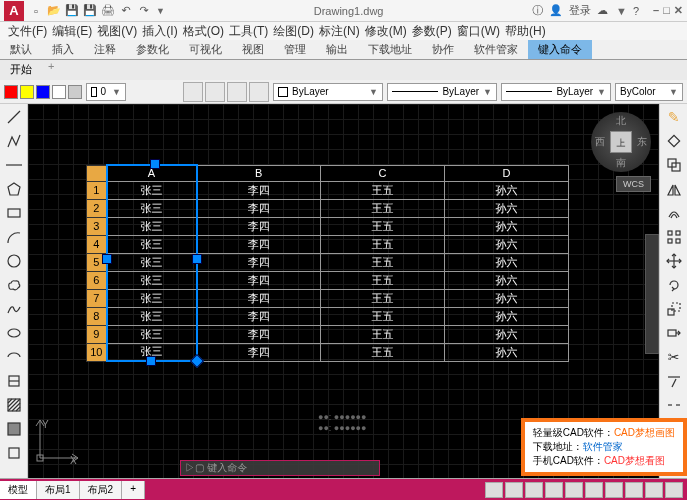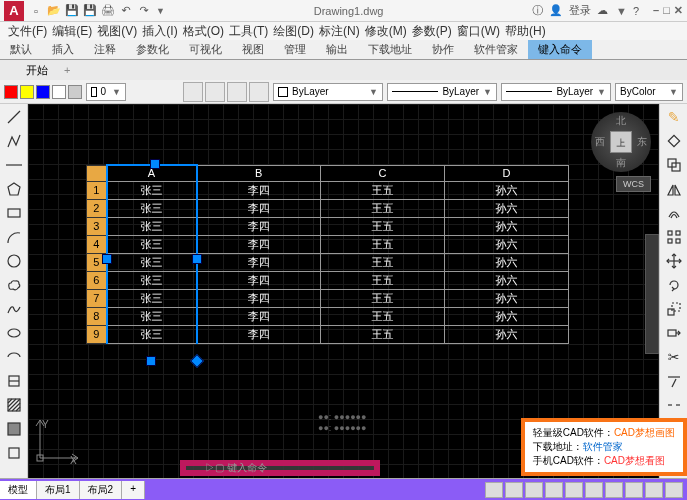--- a/index.html
+++ b/index.html
@@ -11,21 +11,21 @@
 .title-center{flex:1;text-align:center;color:#666}
 .search-box{width:120px;height:16px;border:1px solid #ccc;background:#fff;font-size:10px;padding:0 4px;color:#999;font-style:italic}
 .title-right{display:flex;gap:6px;align-items:center;margin-right:4px;color:#555}
 .title-right span{font-size:11px}
 .winbtns{display:flex;gap:4px;margin-left:8px;font-weight:bold;color:#666}
 .menubar{height:18px;background:#f5f5f5;display:flex;gap:5px;padding:0 8px;align-items:center;color:#333;font-size:12px}
 .menubar span{cursor:default}
 .ribbon-tabs{height:20px;background:#f0f0f0;display:flex;align-items:flex-end;border-bottom:1px solid #999}
 .rtab{padding:2px 10px;font-size:11px;color:#444}
 .rtab.sel{background:#7db8e8;color:#000}
-.doc-tabs{height:20px;background:#eaeaea;display:flex;align-items:center;padding-left:16px}
+.doc-tabs{height:20px;background:#eaeaea;display:flex;align-items:flex-start;padding-left:0}
 .doc-tab{padding:2px 10px;background:#fff;border:1px solid #aaa;border-bottom:none;font-size:11px}
 .props-bar{height:24px;background:#f0f0f0;display:flex;align-items:center;gap:4px;padding:0 4px;border-bottom:1px solid #ccc}
 .color-swatches{display:flex;gap:2px}
 .sw{width:14px;height:14px;border:1px solid #888}
 .layer-icons{display:flex;gap:2px;margin-left:8px}
 .li{width:20px;height:20px;background:#e8e8e8;border:1px solid #aaa}
 .prop-combo{height:18px;border:1px solid #999;background:#fff;display:flex;align-items:center;padding:0 4px;font-size:10px;gap:4px}
 .combo-sw{width:10px;height:10px;background:#fff;border:1px solid #000}
 .line-prev{width:50px;height:1px;background:#000}
 .canvas-area{position:absolute;top:104px;bottom:22px;left:28px;right:28px;background:#000}
@@ -51,27 +51,27 @@
 .col-b,.col-c,.col-d{width:124px}
 .sel-col{border-left:2px solid #08f!important;border-right:2px solid #08f!important}
 .sel-top{border-top:2px solid #08f!important}
 .sel-bot{border-bottom:2px solid #08f!important}
 .grip{position:absolute;width:10px;height:10px;background:#08f;border:1px solid #004}
 .grip.diamond{transform:rotate(45deg)}
 .ucs{position:absolute;bottom:12px;left:6px;color:#888;font-size:10px}
 .ucs .y{position:absolute;bottom:36px;left:8px}
 .ucs .x{position:absolute;bottom:0;left:36px}
 .ucs svg{stroke:#888;fill:none}
-.statusbar{position:absolute;bottom:0;left:0;right:0;height:22px;background:#8b5cf6;display:flex;align-items:center;font-size:10px;border-top:1px solid #aaa}
+.statusbar{position:absolute;bottom:0;left:0;right:0;height:22px;background:#be185d;display:flex;align-items:center;font-size:10px;border-top:1px solid #aaa}
 .model-tabs{display:flex}
 .mtab{padding:2px 8px;border-right:1px solid #aaa;background:#f5f5f5}
 .mtab.active{background:#fff}
 .status-icons{display:flex;gap:2px;margin-left:auto;margin-right:4px}
 .si{width:18px;height:16px;border:1px solid #aaa;background:#ddd}
-.cmd-line{position:absolute;bottom:24px;left:180px;width:200px;height:16px;background:rgba(60,60,60,0.9);border:6px solid #be185d;display:flex;align-items:center;padding:0 19px;color:#999;font-size:10px}
+.cmd-line{position:absolute;bottom:24px;left:180px;width:200px;height:16px;background:rgba(60,60,60,0.9);border:1px solid #be185d;display:flex;align-items:center;padding:0 4px;color:#999;font-size:10px}
 .cmd-hint{position:absolute;bottom:44px;left:290px;color:#666;font-size:9px;line-height:11px;text-align:center}
 .watermark{position:absolute;bottom:24px;right:0;background:#fff;border:4px solid #f97316;padding:4px 8px;font-size:10px;line-height:14px}
 .watermark .l1{color:#f60}
 .watermark .l2{color:#f33}
 .watermark .l3{color:#06c}
 .rpanel{position:absolute;top:130px;right:0;width:14px;height:120px;background:#3a3a3a;border:1px solid #555}
 .chev{font-size:9px;color:#666;margin-left:2px}
 </style>
 </head>
 <body>
@@ -426,20 +426,27 @@
             <td class="col-c">王五</td>
             <td class="col-d">孙六</td>
           </tr>
           <tr>
             <td class="rownum">9</td>
             <td class="col-a sel-col">张三</td>
             <td class="col-b">李四</td>
             <td class="col-c">王五</td>
             <td class="col-d">孙六</td>
           </tr>
+          <tr>
+            <td class="rownum">10</td>
+            <td class="col-a sel-col sel-bot">张三</td>
+            <td class="col-b">李四</td>
+            <td class="col-c">王五</td>
+            <td class="col-d">孙六</td>
+          </tr>
         </tbody>
       </table>
     <div class="grip" style="top:-5px;left:64px"></div>
     <div class="grip" style="top:90px;left:16px"></div>
     <div class="grip" style="top:90px;left:106px"></div>
     <div class="grip" style="top:192px;left:60px"></div>
     <div class="grip diamond" style="top:192px;left:106px"></div>
   </div>
 
   <div class="cmd-hint">

